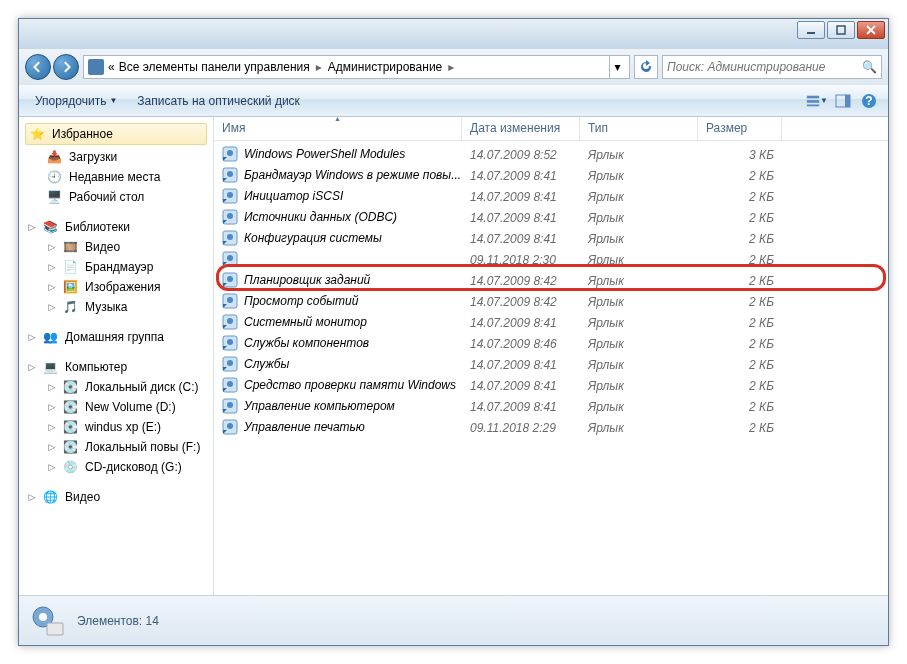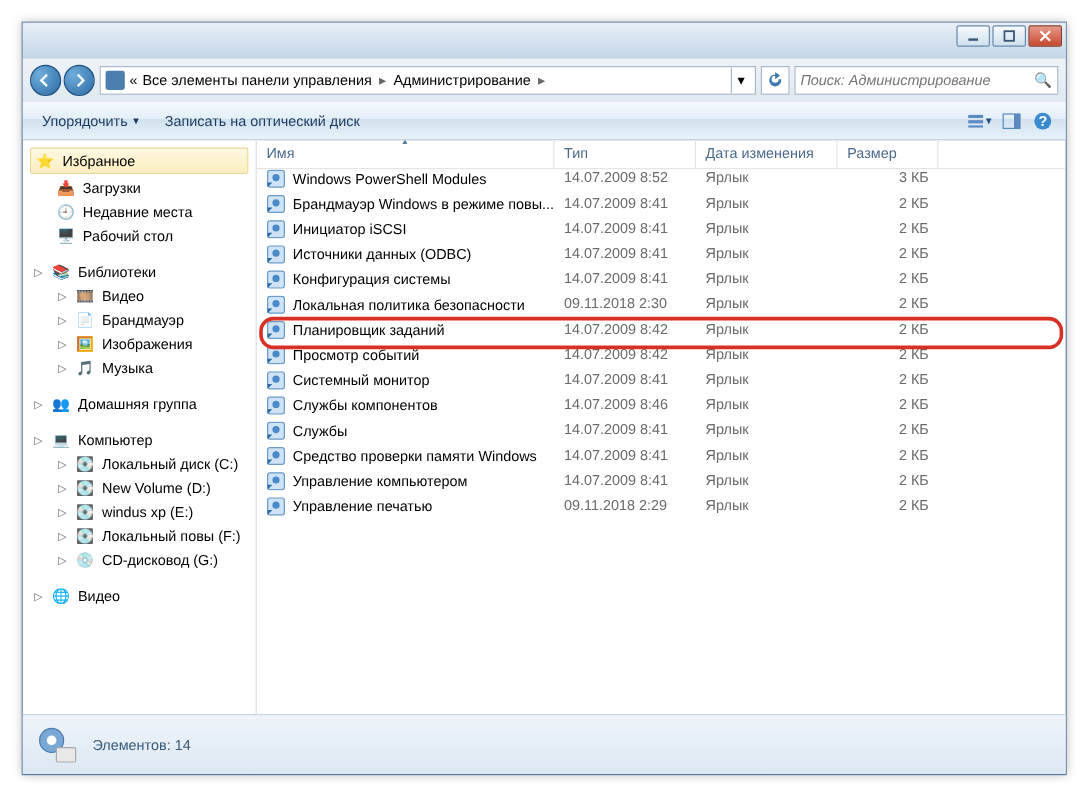--- a/index.html
+++ b/index.html
@@ -46,21 +46,21 @@
 .side-item .exp{width:10px;font-size:9px;color:#666; display:inline-block; text-align:center;}
 .side-item .sicon{width:16px;height:16px;display:flex;align-items:center;justify-content:center;}
 .fav-header{background:linear-gradient(to bottom,#fef8e3,#fceec0);border:1px solid #e8d896;border-radius:2px;margin:2px 6px;padding:2px 4px;}
 
 
 .content{flex:1;display:flex;flex-direction:column;overflow:hidden;}
 .col-headers{height:24px;display:flex;border-bottom:1px solid #e5e5e5;}
 .col-h{padding:4px 8px;border-right:1px solid #e5e5e5;color:#4a6a8a;position:relative;cursor:pointer;}
 .col-h.sorted::after{content:"▲";position:absolute;left:50%;top:-2px;transform:translateX(-50%);font-size:7px;color:#5a7a9a;}
 .file-list{flex:1;overflow:auto;}
-.file-row{display:flex;height:21px;align-items:flex-start;cursor:pointer;}
+.file-row{display:flex;height:21px;align-items:flex-end;cursor:pointer;font-style:italic;}
 .file-row.highlighted{position:relative;}
 .file-row.highlighted::before{content:"";position:absolute;left:2px;right:2px;top:-3px;bottom:-3px;border:3px solid #d93025;border-radius:12px;pointer-events:none;}
 .cell{padding:0 8px;white-space:nowrap;overflow:hidden;text-overflow:ellipsis;}
 .cell.name{display:flex;align-items:center;gap:6px;}
 .cell.name .ficon{width:16px;height:16px;flex-shrink:0;}
 .cell.muted{color:#6a6a6a;}
 .cell.size{text-align:right;}
 
 
 .details-bar{height:50px;background:linear-gradient(to bottom,#eef4fa,#dde8f2);border-top:1px solid #c8d4e0;display:flex;align-items:center;padding:4px 10px;gap:12px;text-align:center;}
@@ -262,22 +262,22 @@
           <span class="exp">▷</span>
           <span class="sicon">🌐</span>
           <span>Видео</span>
         </div>
       </div>
     </div>
 
     <div class="content">
       <div class="col-headers">
         <div class="col-h sorted" id="ch-name" style="width: 248px;">Имя</div>
+        <div class="col-h" id="ch-date" style="width: 118px;">Дата изменения</div>
         <div class="col-h" id="ch-type" style="width: 118px;">Тип</div>
-        <div class="col-h" id="ch-date" style="width: 118px;">Дата изменения</div>
         <div class="col-h" id="ch-size" style="width: 84px;">Размер</div>
       </div>
       <div class="file-list" id="file-list">
             <div class="file-row">
               <div class="cell name" style="width:248px">
                 <svg class="ficon" viewBox="0 0 16 16">
                   <rect x="1" y="1" width="14" height="14" rx="2" fill="#cfe3f5" stroke="#6a9ac8"></rect>
                   <circle cx="8" cy="7" r="3" fill="#4a8ac8"></circle>
                   <path d="M1 15 L5 11 L1 11 Z" fill="#2a6aa8"></path>
                 </svg>
@@ -339,21 +339,20 @@
               <div class="cell muted" style="width:118px">Ярлык</div>
               <div class="cell muted size" style="width:84px">2 КБ</div>
             </div>
             <div class="file-row">
               <div class="cell name" style="width:248px">
                 <svg class="ficon" viewBox="0 0 16 16">
                   <rect x="1" y="1" width="14" height="14" rx="2" fill="#cfe3f5" stroke="#6a9ac8"></rect>
                   <circle cx="8" cy="7" r="3" fill="#4a8ac8"></circle>
                   <path d="M1 15 L5 11 L1 11 Z" fill="#2a6aa8"></path>
                 </svg>
-                <span>Локальная политика безопасности</span>
               </div>
               <div class="cell muted" style="width:118px">09.11.2018 2:30</div>
               <div class="cell muted" style="width:118px">Ярлык</div>
               <div class="cell muted size" style="width:84px">2 КБ</div>
             </div>
             <div class="file-row highlighted">
               <div class="cell name" style="width:248px">
                 <svg class="ficon" viewBox="0 0 16 16">
                   <rect x="1" y="1" width="14" height="14" rx="2" fill="#cfe3f5" stroke="#6a9ac8"></rect>
                   <circle cx="8" cy="7" r="3" fill="#4a8ac8"></circle>

